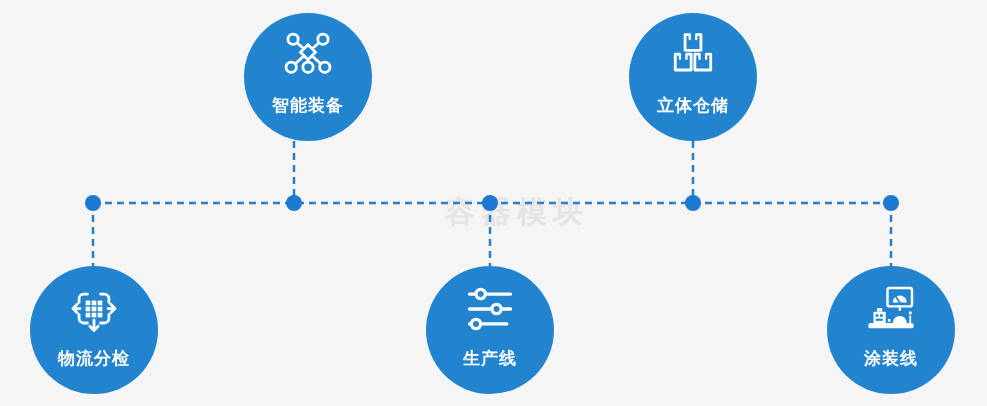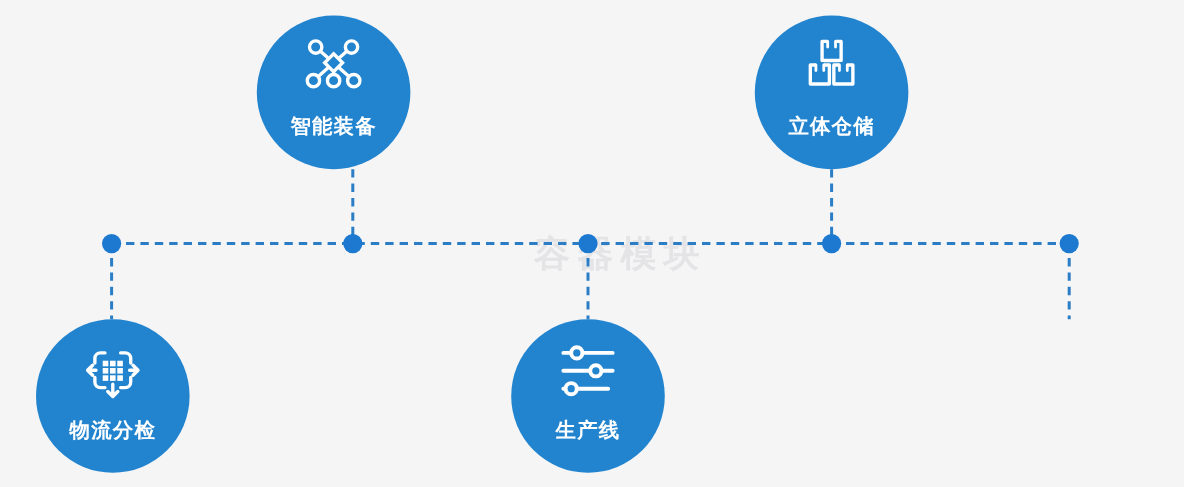--- a/index.html
+++ b/index.html
@@ -92,21 +92,21 @@
     <path class="dash" d="M490 203 V266"></path>
     <path class="dash" d="M693 141 V203"></path>
     <path class="dash" d="M891 203 V266"></path>
     <circle class="junction" cx="93" cy="203" r="8"></circle>
     <circle class="junction" cx="294" cy="203" r="8"></circle>
     <circle class="junction" cx="490" cy="203" r="8"></circle>
     <circle class="junction" cx="693" cy="203" r="8"></circle>
     <circle class="junction" cx="891" cy="203" r="8"></circle>
   </svg>
 
-  <div class="node" style="left:214px; top:13px;">
+  <div class="node" style="left:244px; top:13px;">
     <span class="icon">
       <svg viewBox="0 0 60 60">
         <path class="st w3" d="M14 12 L48 42 M46 12 L12 42 M30 26 V42"></path>
         <path class="nodefill w3" d="M30 18 L38 26 L30 34 L22 26 Z"></path>
         <circle class="nodefill" stroke-width="3" cx="14" cy="12" r="5.5"></circle>
         <circle class="nodefill" stroke-width="3" cx="46" cy="12" r="5.5"></circle>
         <circle class="nodefill" stroke-width="3" cx="12" cy="42" r="5.5"></circle>
         <circle class="nodefill" stroke-width="3" cx="30" cy="42" r="5.5"></circle>
         <circle class="nodefill" stroke-width="3" cx="48" cy="42" r="5.5"></circle>
       </svg>
@@ -158,14 +158,35 @@
       <svg viewBox="0 0 60 60">
         <path class="st" stroke-width="3.5" d="M8 14 H52 M8 30 H52 M8 46 H48"></path>
         <circle class="nodefill" stroke-width="3.5" cx="20" cy="14" r="5"></circle>
         <circle class="nodefill" stroke-width="3.5" cx="37" cy="30" r="5"></circle>
         <circle class="nodefill" stroke-width="3.5" cx="15" cy="46" r="5"></circle>
       </svg>
     </span>
     <span class="label">生产线</span>
   </div>
 
+  <div class="node" style="left:827px; top:266px;">
+    <span class="icon">
+      <svg viewBox="0 0 64 60">
+        <rect class="st" stroke-width="2.8" x="28" y="6" width="28" height="21" rx="2.5"></rect>
+        <path class="fw" d="M34 22.5 a8 8 0 0 1 16 0 Z"></path>
+        <path d="M42 22.5 L37 15" stroke="var(--circle, #2284cf)" stroke-width="2" fill="none" stroke-linecap="round"></path>
+        <path class="st w25" d="M42 27 v4"></path>
+        <rect class="fw" x="16" y="29" width="6" height="4"></rect>
+        <rect class="fw" x="12" y="33" width="14" height="13" rx="1"></rect>
+        <rect class="fb" x="14.5" y="36" width="3" height="3"></rect>
+        <rect class="fb" x="19.5" y="36" width="3" height="3"></rect>
+        <rect class="fb" x="14.5" y="41" width="8" height="2.5"></rect>
+        <rect class="fw" x="28.5" y="41.5" width="3" height="3"></rect>
+        <path class="fw" d="M34 46 a8 8 0 0 1 16 0 Z"></path>
+        <path class="st" stroke-width="2" d="M54 38 v8"></path>
+        <circle class="fw" cx="54" cy="34.5" r="1.8"></circle>
+        <rect class="fw" x="6" y="46" width="52" height="6" rx="3"></rect>
+      </svg>
+    </span>
+    <span class="label">涂装线</span>
+  </div>
 
 </div>
 
 </body></html>

